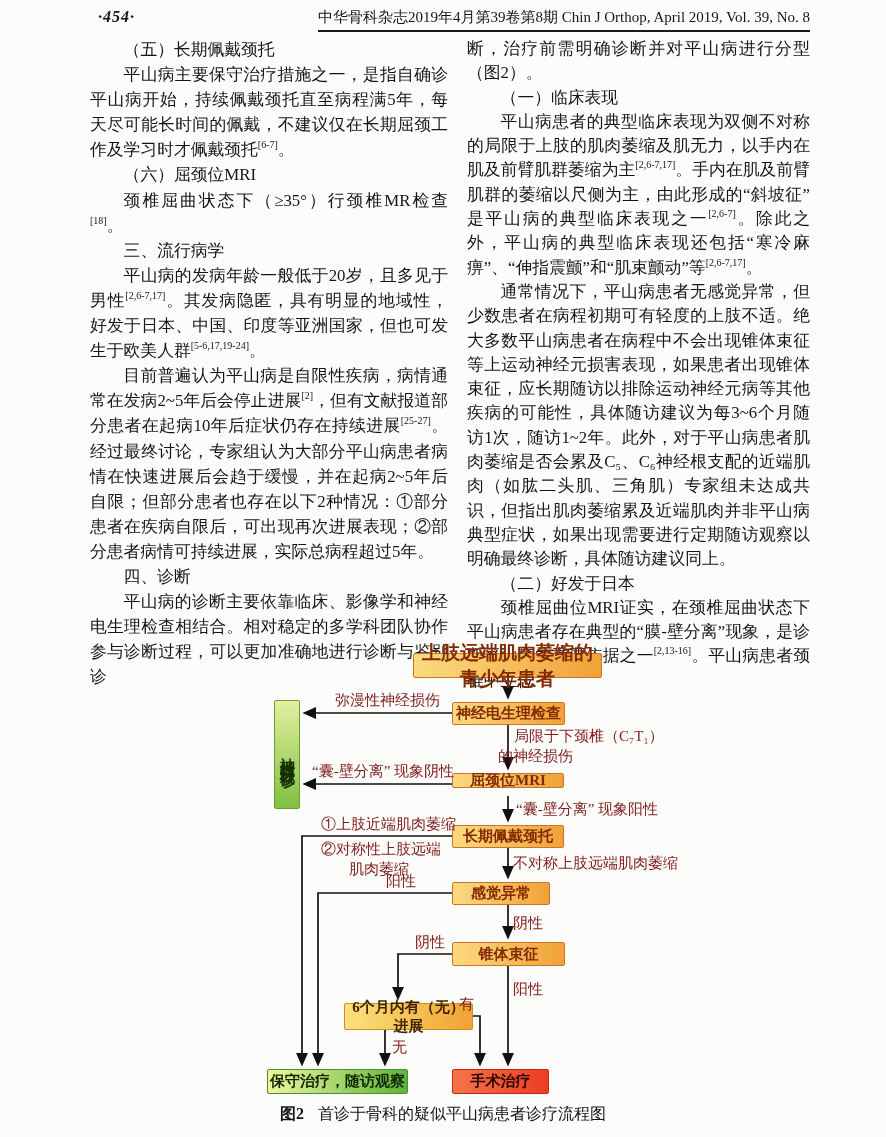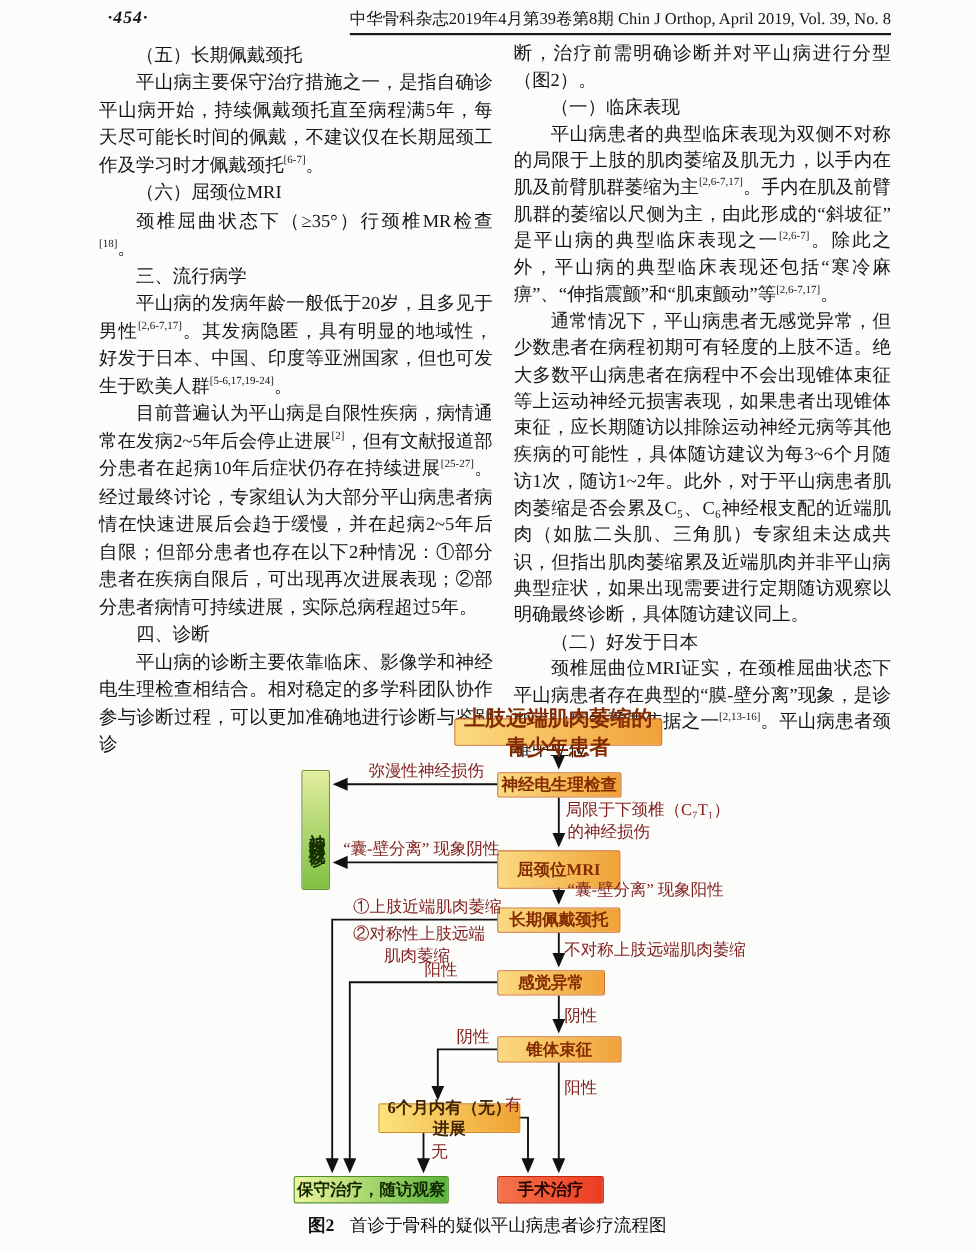--- a/index.html
+++ b/index.html
@@ -90,31 +90,31 @@
         <polyline points="197,309 143,309 143,353" marker-end="url(#ah)"></polyline>
         <line x1="253" y1="321" x2="253" y2="419" marker-end="url(#ah)"></line>
         <polyline points="200,371 225,371 225,419" marker-end="url(#ah)"></polyline>
         <line x1="130" y1="385" x2="130" y2="419" marker-end="url(#ah)"></line>
       </g>
     </svg>
 
     <div class="fc-node n-orange node-patient" style="left:158px;top:8px;width:189px;height:25px;">上肢远端肌肉萎缩的青少年患者</div>
     <div class="fc-node n-orange" style="left:197px;top:57px;width:113px;height:23px;">神经电生理检查</div>
     <div class="fc-node n-green-v" style="left:19px;top:55px;width:26px;height:109px;">神经内科就诊</div>
-    <div class="fc-node n-orange" style="left:197px;top:128px;width:112px;height:35px;">屈颈位MRI</div>
+    <div class="fc-node n-orange" style="left:197px;top:128px;width:112px;height:15px;">屈颈位MRI</div>
     <div class="fc-node n-orange" style="left:197px;top:180px;width:112px;height:23px;">长期佩戴颈托</div>
     <div class="fc-node n-orange" style="left:197px;top:237px;width:98px;height:23px;">感觉异常</div>
     <div class="fc-node n-orange" style="left:197px;top:297px;width:113px;height:24px;">锥体束征</div>
     <div class="fc-node n-progress" style="left:89px;top:358px;width:129px;height:27px;text-align:center;">6个月内有（无）进展</div>
     <div class="fc-node n-conservative" style="left:12px;top:424px;width:141px;height:25px;">保守治疗，随访观察</div>
     <div class="fc-node n-surgery" style="left:197px;top:424px;width:97px;height:25px;">手术治疗</div>
 
     <div class="fc-label" style="left:80px;top:46px;">弥漫性神经损伤</div>
     <div class="fc-label" style="left:259px;top:82px;">局限于下颈椎（C₇T₁）</div>
-    <div class="fc-label" style="left:261px;top:102px;">的神经损伤</div>
+    <div class="fc-label" style="left:243px;top:102px;">的神经损伤</div>
     <div class="fc-label" style="left:57px;top:117px;">“囊-壁分离” 现象阴性</div>
     <div class="fc-label" style="left:261px;top:155px;">“囊-壁分离” 现象阳性</div>
     <div class="fc-label" style="left:66px;top:170px;">①上肢近端肌肉萎缩</div>
     <div class="fc-label" style="left:66px;top:195px;">②对称性上肢远端</div>
     <div class="fc-label" style="left:94px;top:215px;">肌肉萎缩</div>
     <div class="fc-label" style="left:258px;top:209px;">不对称上肢远端肌肉萎缩</div>
     <div class="fc-label" style="left:131px;top:227px;">阳性</div>
     <div class="fc-label" style="left:258px;top:269px;">阴性</div>
     <div class="fc-label" style="left:160px;top:288px;">阴性</div>
     <div class="fc-label" style="left:258px;top:335px;">阳性</div>

